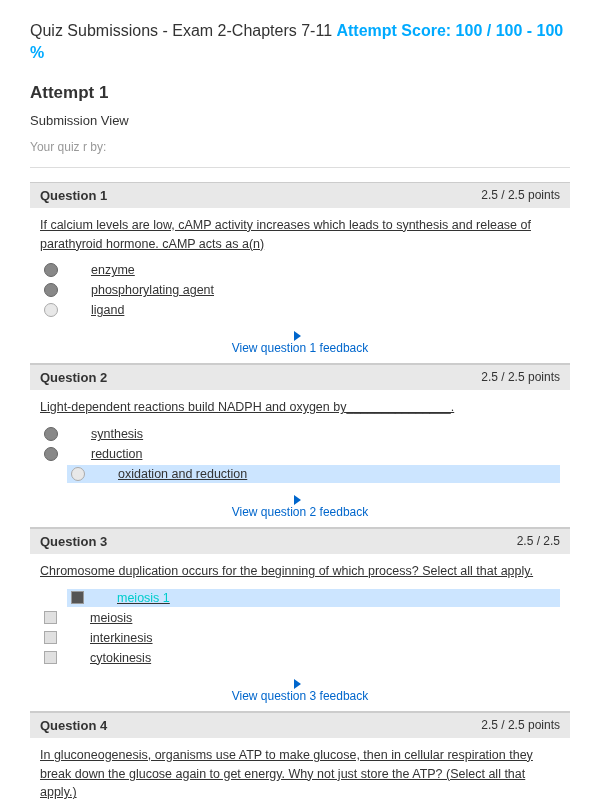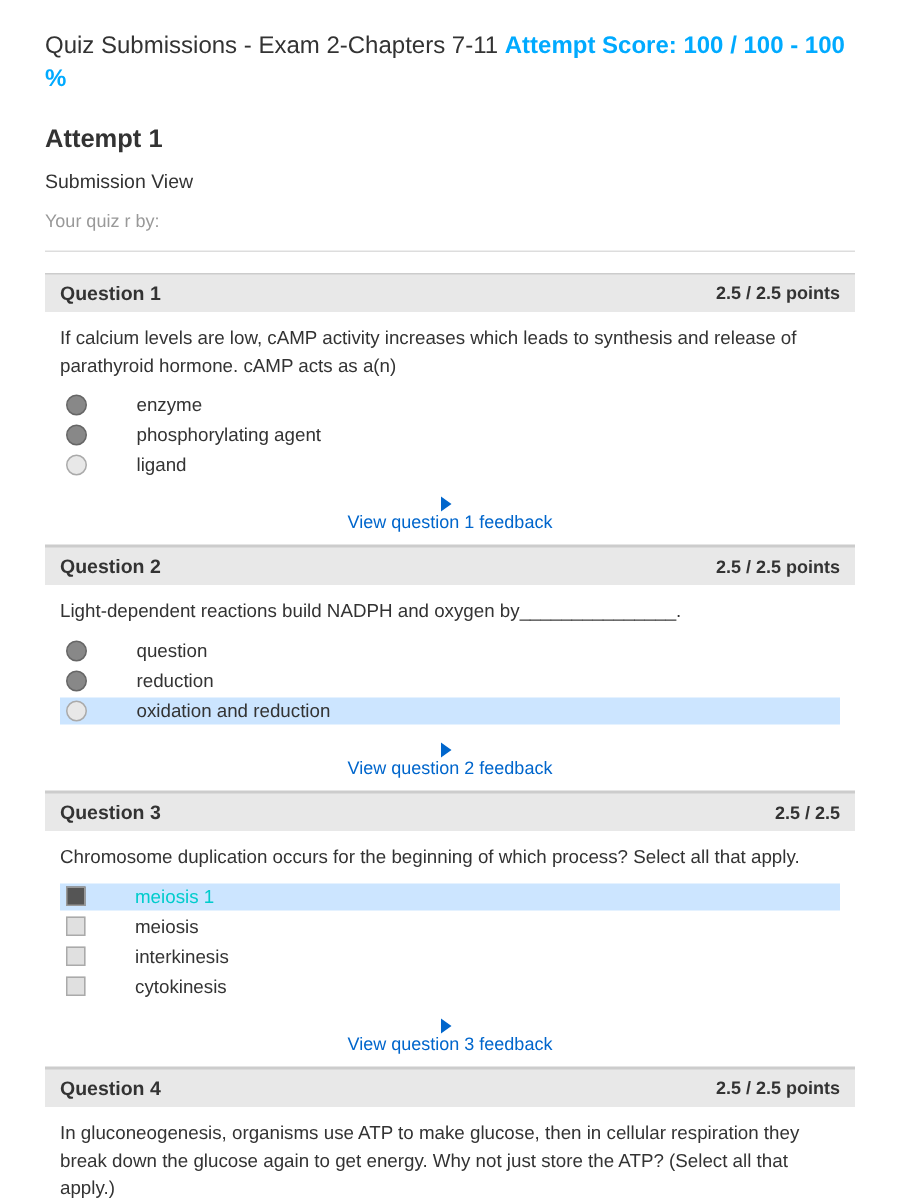--- a/index.html
+++ b/index.html
@@ -41,50 +41,52 @@
     }
     .question-block {
       margin-bottom: 0;
       border-bottom: 1px solid #ccc;
     }
     .question-header {
       background: #e8e8e8;
       padding: 5px 10px;
       display: flex;
       justify-content: space-between;
-      align-items: center;
+      align-items: flex-start;
       border-top: 1px solid #ccc;
     }
     .question-header .question-title {
       font-weight: bold;
       font-size: 13px;
     }
     .question-header .points {
       font-size: 12px;
-      font-weight: bold;
+      font-weight: normal;
       color: #333;
     }
     .question-body {
       padding: 8px 10px 4px 10px;
+      text-decoration: underline;
     }
     .question-text {
       font-size: 12.5px;
       margin-bottom: 8px;
       line-height: 1.5;
     }
     .answer-option {
       display: flex;
       align-items: center;
       padding: 2px 4px;
       margin-bottom: 2px;
       font-size: 12.5px;
       gap: 25px;
     }
     .answer-option.selected-highlight {
       background: #cce5ff;
+      margin-left: 27px;
     }
     .radio-circle {
       width: 14px;
       height: 14px;
       border-radius: 50%;
       border: 1.5px solid #999;
       background: #ccc;
       margin-right: 8px;
       flex-shrink: 0;
       display: inline-block;
@@ -175,21 +177,21 @@
     </div>
     <div class="question-block">
       <div class="question-header">
         <span class="question-title">Question 2</span>
         <span class="points">2.5 / 2.5 points</span>
       </div>
       <div class="question-body">
         <div class="question-text">Light-dependent reactions build NADPH and oxygen by_______________.</div>
         <div class="answer-option">
           <span class="radio-circle filled"></span>
-          <span class="answer-text">question</span>
+          <span class="answer-text">synthesis</span>
         </div>
         <div class="answer-option">
           <span class="radio-circle filled"></span>
           <span class="answer-text">reduction</span>
         </div>
         <div class="answer-option selected-highlight">
           <span class="radio-circle empty-light"></span>
           <span class="answer-text">oxidation and reduction</span>
         </div>
       </div>

